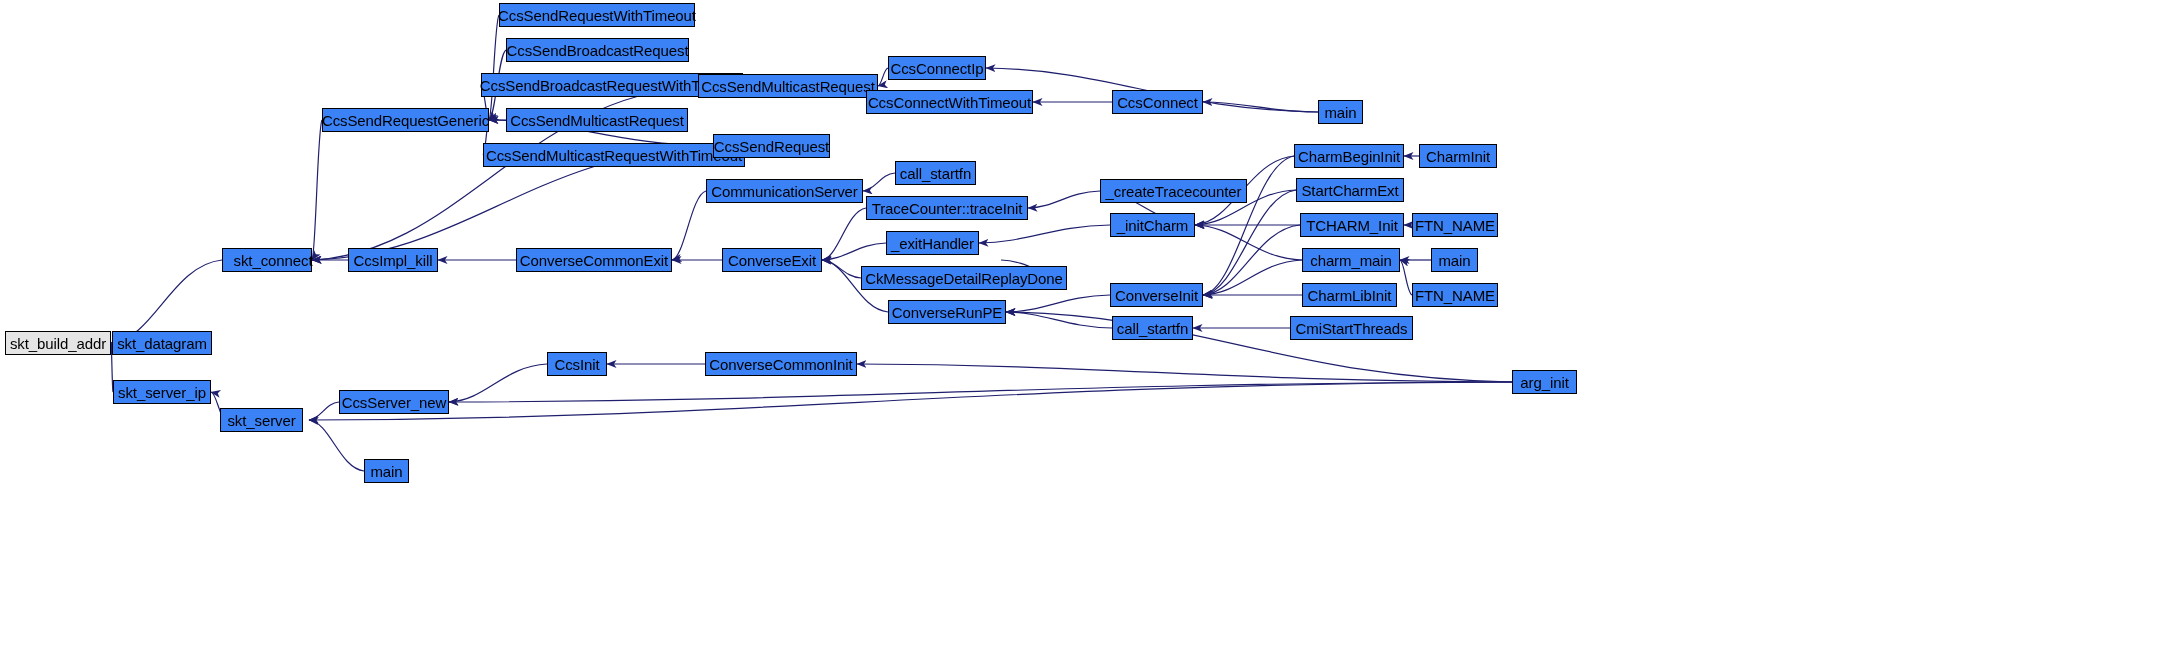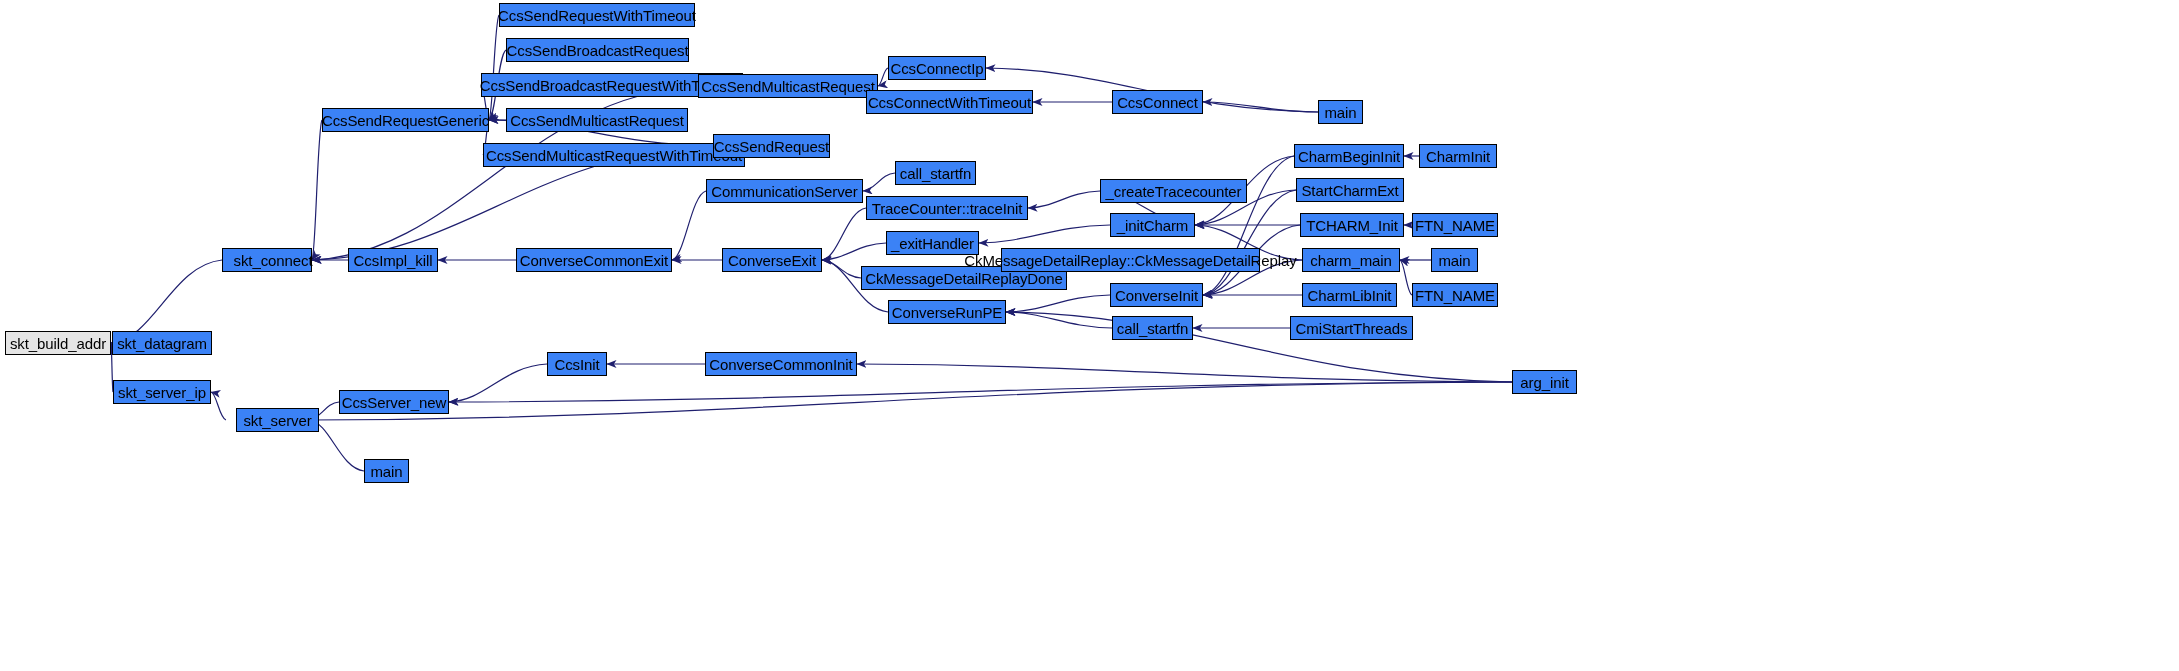--- a/index.html
+++ b/index.html
@@ -157,23 +157,20 @@
     </div>
     <div class="node" style="left: 1100px; top: 179px; width: 147px; height: 24px;">
       <span>_createTracecounter</span>
     </div>
     <div class="node" style="left: 886px; top: 231px; width: 93px; height: 24px;">
       <span>_exitHandler</span>
     </div>
     <div class="node" style="left: 861px; top: 266px; width: 206px; height: 24px;">
       <span>CkMessageDetailReplayDone</span>
     </div>
-    <div class="node" style="left: 1001px; top: 248px; width: 259px; height: 24px;">
-      <span>CkMessageDetailReplay::CkMessageDetailReplay</span>
-    </div>
     <div class="node" style="left: 722px; top: 248px; width: 100px; height: 24px;">
       <span>ConverseExit</span>
     </div>
     <div class="node" style="left: 516px; top: 248px; width: 156px; height: 24px;">
       <span>ConverseCommonExit</span>
     </div>
     <div class="node" style="left: 348px; top: 248px; width: 90px; height: 24px;">
       <span>CcsImpl_kill</span>
     </div>
     <div class="node" style="left: 222px; top: 248px; width: 90px; height: 24px; padding-left: 12px;">
@@ -223,21 +220,21 @@
     </div>
     <div class="node highlight" style="left: 5px; top: 331px; width: 106px; height: 24px;">
       <span>skt_build_addr</span>
     </div>
     <div class="node" style="left: 112px; top: 331px; width: 100px; height: 24px;">
       <span>skt_datagram</span>
     </div>
     <div class="node" style="left: 113px; top: 380px; width: 98px; height: 24px;">
       <span>skt_server_ip</span>
     </div>
-    <div class="node" style="left: 236px; top: 408px; width: 83px; height: 24px;">
+    <div class="node" style="left: 220px; top: 408px; width: 83px; height: 24px;">
       <span>skt_server</span>
     </div>
     <div class="node" style="left: 339px; top: 390px; width: 110px; height: 24px;">
       <span>CcsServer_new</span>
     </div>
     <div class="node" style="left: 547px; top: 352px; width: 60px; height: 24px;">
       <span>CcsInit</span>
     </div>
     <div class="node" style="left: 705px; top: 352px; width: 152px; height: 24px;">
       <span>ConverseCommonInit</span>

